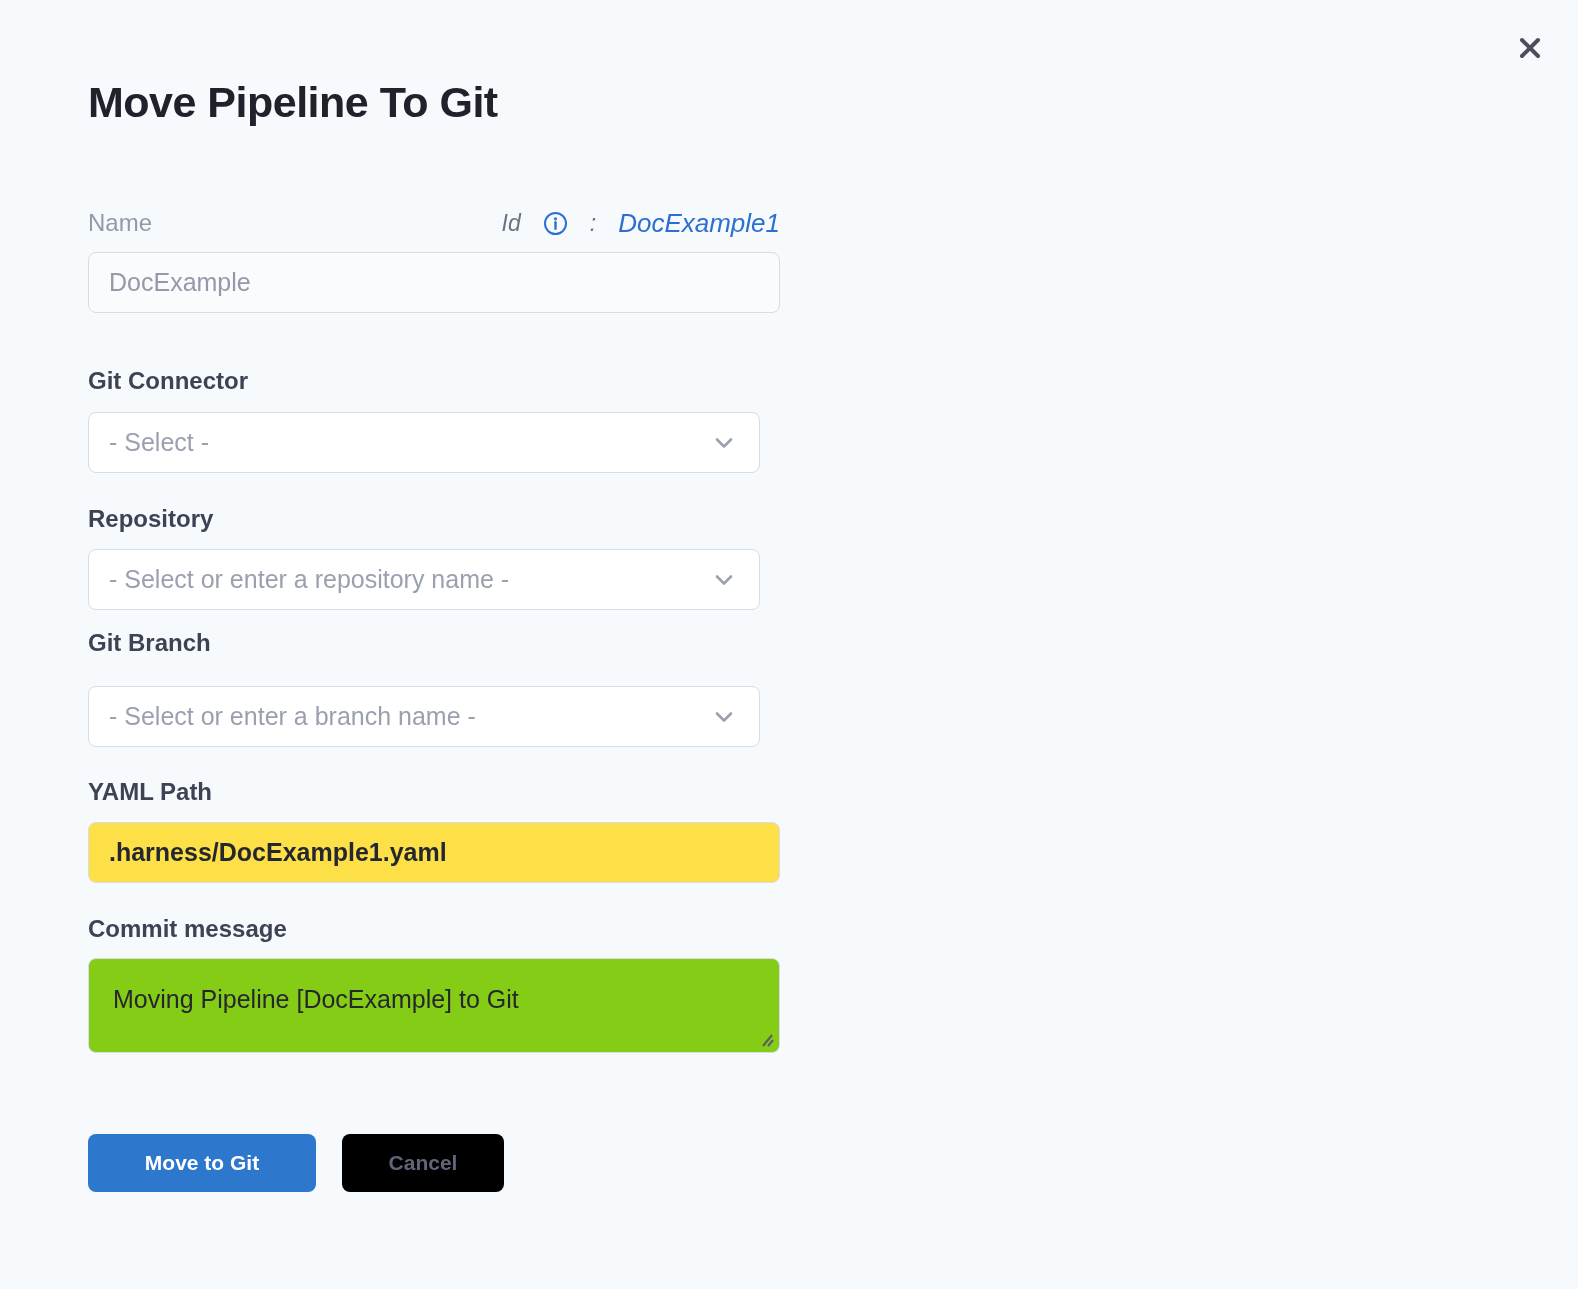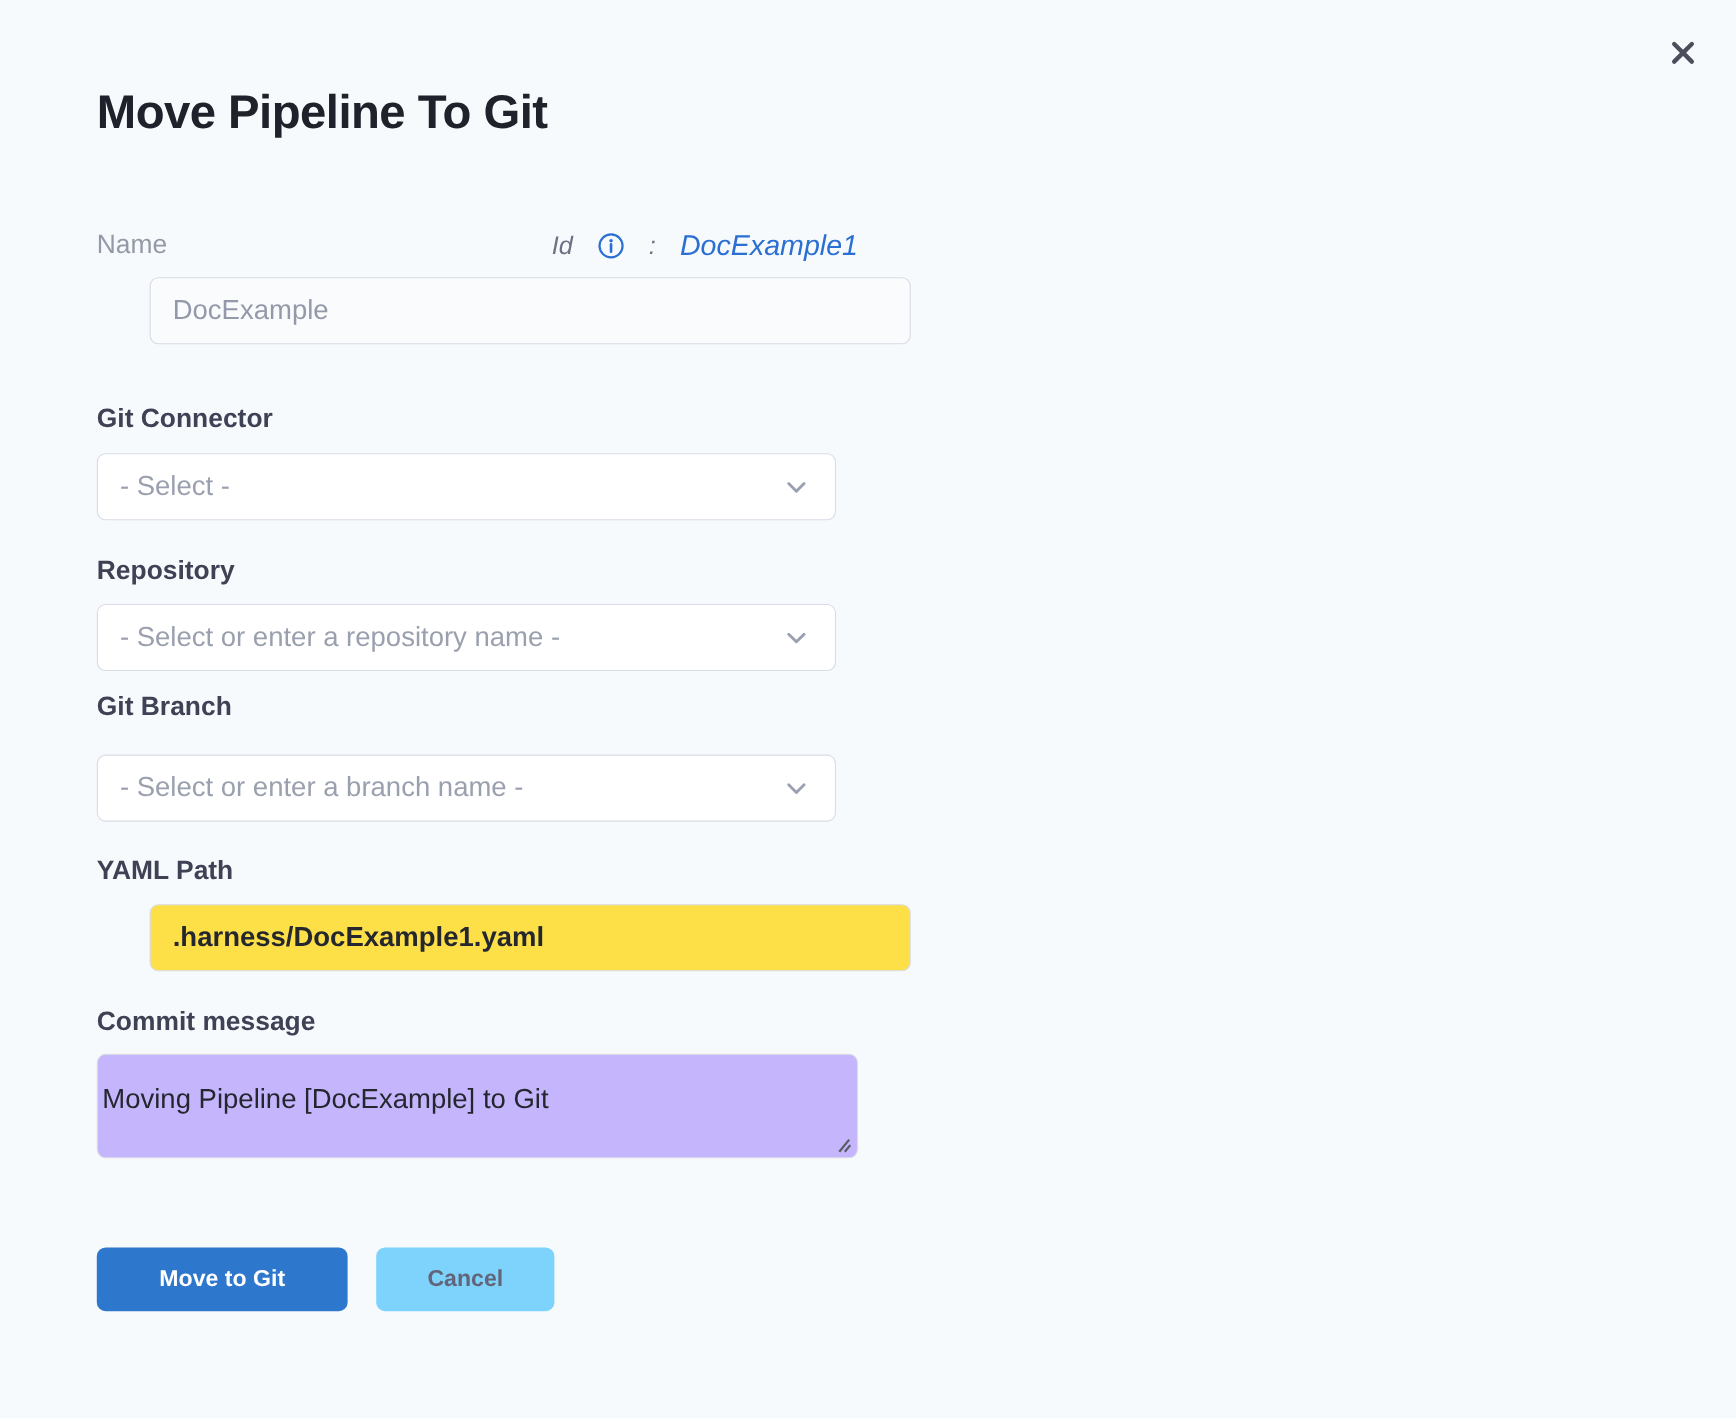--- a/index.html
+++ b/index.html
@@ -77,21 +77,20 @@
   .tb {
     height: 61px;
     width: 692px;
     box-sizing: border-box;
     border: 1px solid #d9dbe5;
     border-radius: 8px;
     font-family: "Liberation Sans", "DejaVu Sans", sans-serif;
     font-size: 25px;
     padding: 0 20px;
     outline: none;
-    margin-left: 48px;
   }
   .tb--disabled {
     background: #fafbfd;
     color: #9499a9;
   }
   .tb--value {
     background: #fde047;
     color: #25272f;
     font-weight: bold;
   }
@@ -117,25 +116,25 @@
   }
   .select .chev { flex: 0 0 auto; margin-right: 6px; }
 
   .textarea-wrap { position: absolute; }
   textarea.commit {
     width: 692px;
     height: 95px;
     box-sizing: border-box;
     border: 1px solid #d9dbe5;
     border-radius: 8px;
-    background: #c4b5fd;
+    background: #84cc16;
     color: #25272f;
     font-family: "Liberation Sans", "DejaVu Sans", sans-serif;
     font-size: 25px;
-    padding: 26px 20px 10px 4px;
+    padding: 26px 20px 10px 24px;
     resize: none;
     outline: none;
   }
   .resize-grip {
     position: absolute;
     right: 5px;
     bottom: 9px;
     pointer-events: none;
   }
 
@@ -154,21 +153,21 @@
     font-weight: 700;
     cursor: pointer;
     padding: 0 32px;
   }
   .btn-primary {
     background: #2d77cd;
     color: #ffffff;
     min-width: 228px;
   }
   .btn-secondary {
-    background: #7dd3fc;
+    background: #000000;
     color: #62657a;
     min-width: 162px;
   }
 </style>
 </head>
 <body>
 
 <div class="page">
 
   <button class="close-btn" aria-label="Close">

